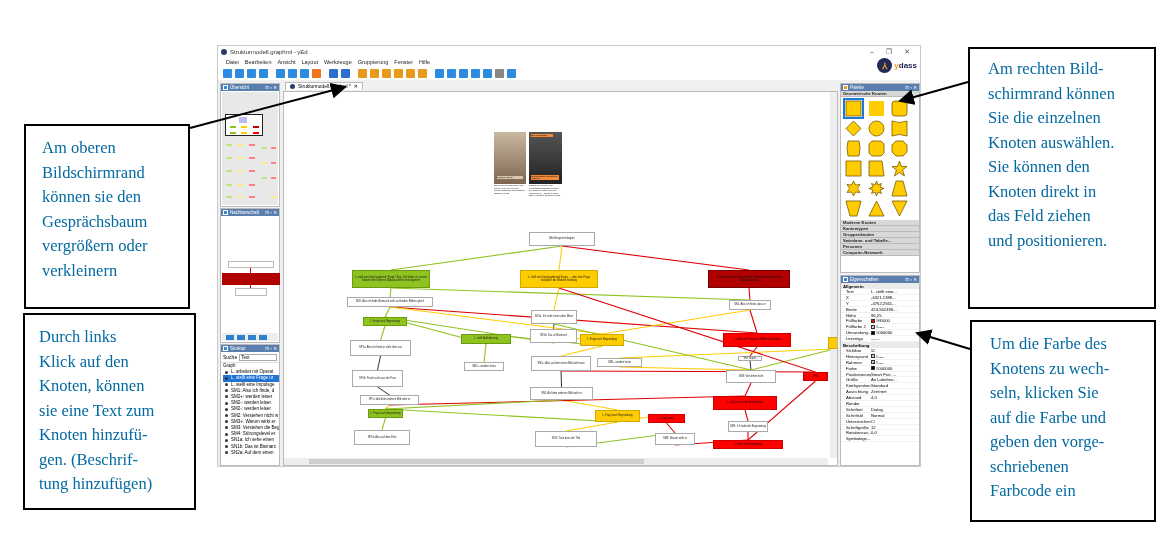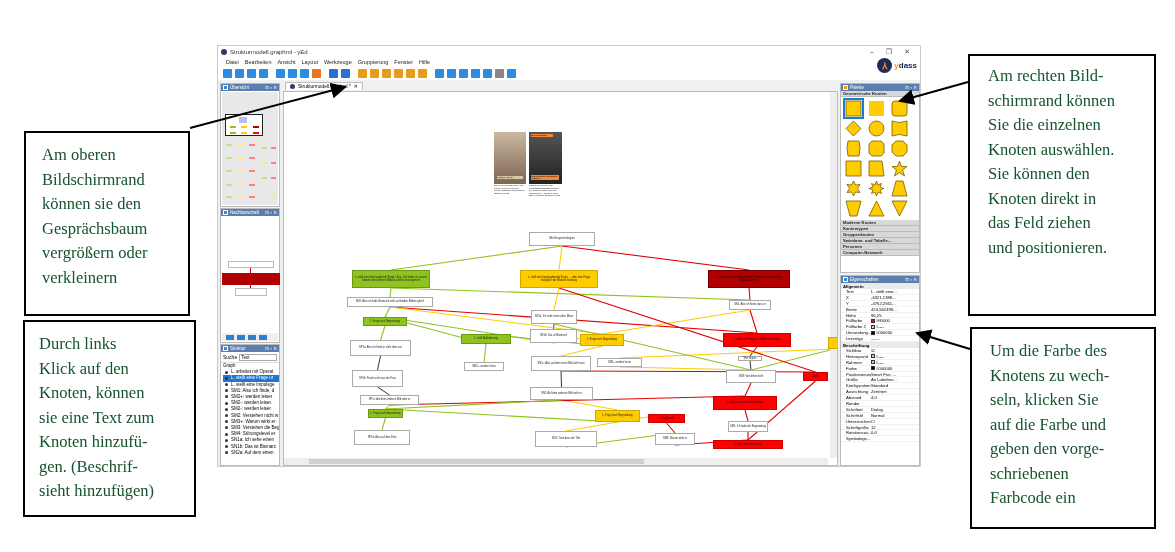--- a/index.html
+++ b/index.html
@@ -1,17 +1,17 @@
 <!DOCTYPE html>
 <html><head>
 <meta charset="utf-8">
 <style>
   * { box-sizing: border-box; margin: 0; padding: 0; }
   body { width: 1175px; height: 552px; background: #ffffff; position: relative; overflow: hidden; font-family: "Liberation Sans", sans-serif; }
-  .callout { position: absolute; border: 2px solid #000; background: #fff; font-family: "Liberation Serif", serif; font-size: 16.5px; line-height: 24.5px; color: #14532d; padding: 10px 12px 10px 16px; white-space: pre-line; margin-top: 7px; }
+  .callout { position: absolute; border: 2px solid #000; background: #fff; font-family: "Liberation Serif", serif; font-size: 16.5px; line-height: 24.5px; color: #0369a1; padding: 10px 12px 10px 16px; white-space: pre-line; }
   #c1 { left: 24px; top: 124px; width: 166px; height: 185px; }
   #c2 { left: 23px; top: 313px; width: 173px; height: 197px; padding-left: 14px; }
   #c3 { left: 968px; top: 47px; width: 188px; height: 262px; padding-left: 18px; padding-top: 8px; }
   #c4 { left: 970px; top: 320px; width: 186px; height: 202px; padding-left: 18px; padding-top: 10px; }
   svg.arrows { position: absolute; left: 0; top: 0; pointer-events: none; z-index: 5; }
 
   .app { position: absolute; left: 217px; top: 45px; width: 704px; height: 422px; background: #f0f0f0; border: 1px solid #c9c9c9; }
   .titlebar { height: 11px; display: flex; align-items: center; font-size: 6px; color: #333; padding-left: 3px; background: #fff; }
   .titlebar .logo { width: 6px; height: 6px; border-radius: 50%; background: #2c3a6b; margin-right: 3px; }
   .titlebar .wc { margin-left: auto; display: flex; gap: 12px; padding-right: 10px; font-size: 7px; color: #555; }
@@ -83,21 +83,21 @@
 können sie den
 Gesprächsbaum
 vergrößern oder
 verkleinern</div>
 <div id="c2" class="callout">Durch links
 Klick auf den
 Knoten, können
 sie eine Text zum
 Knoten hinzufü-
 gen. (Beschrif-
-sieht hinzufügen)</div>
+tung hinzufügen)</div>
 <div id="c3" class="callout">Am rechten Bild-
 schirmrand können
 Sie die einzelnen
 Knoten auswählen.
 Sie können den
 Knoten direkt in
 das Feld ziehen
 und positionieren.</div>
 <div id="c4" class="callout">Um die Farbe des
 Knotens zu wech-

